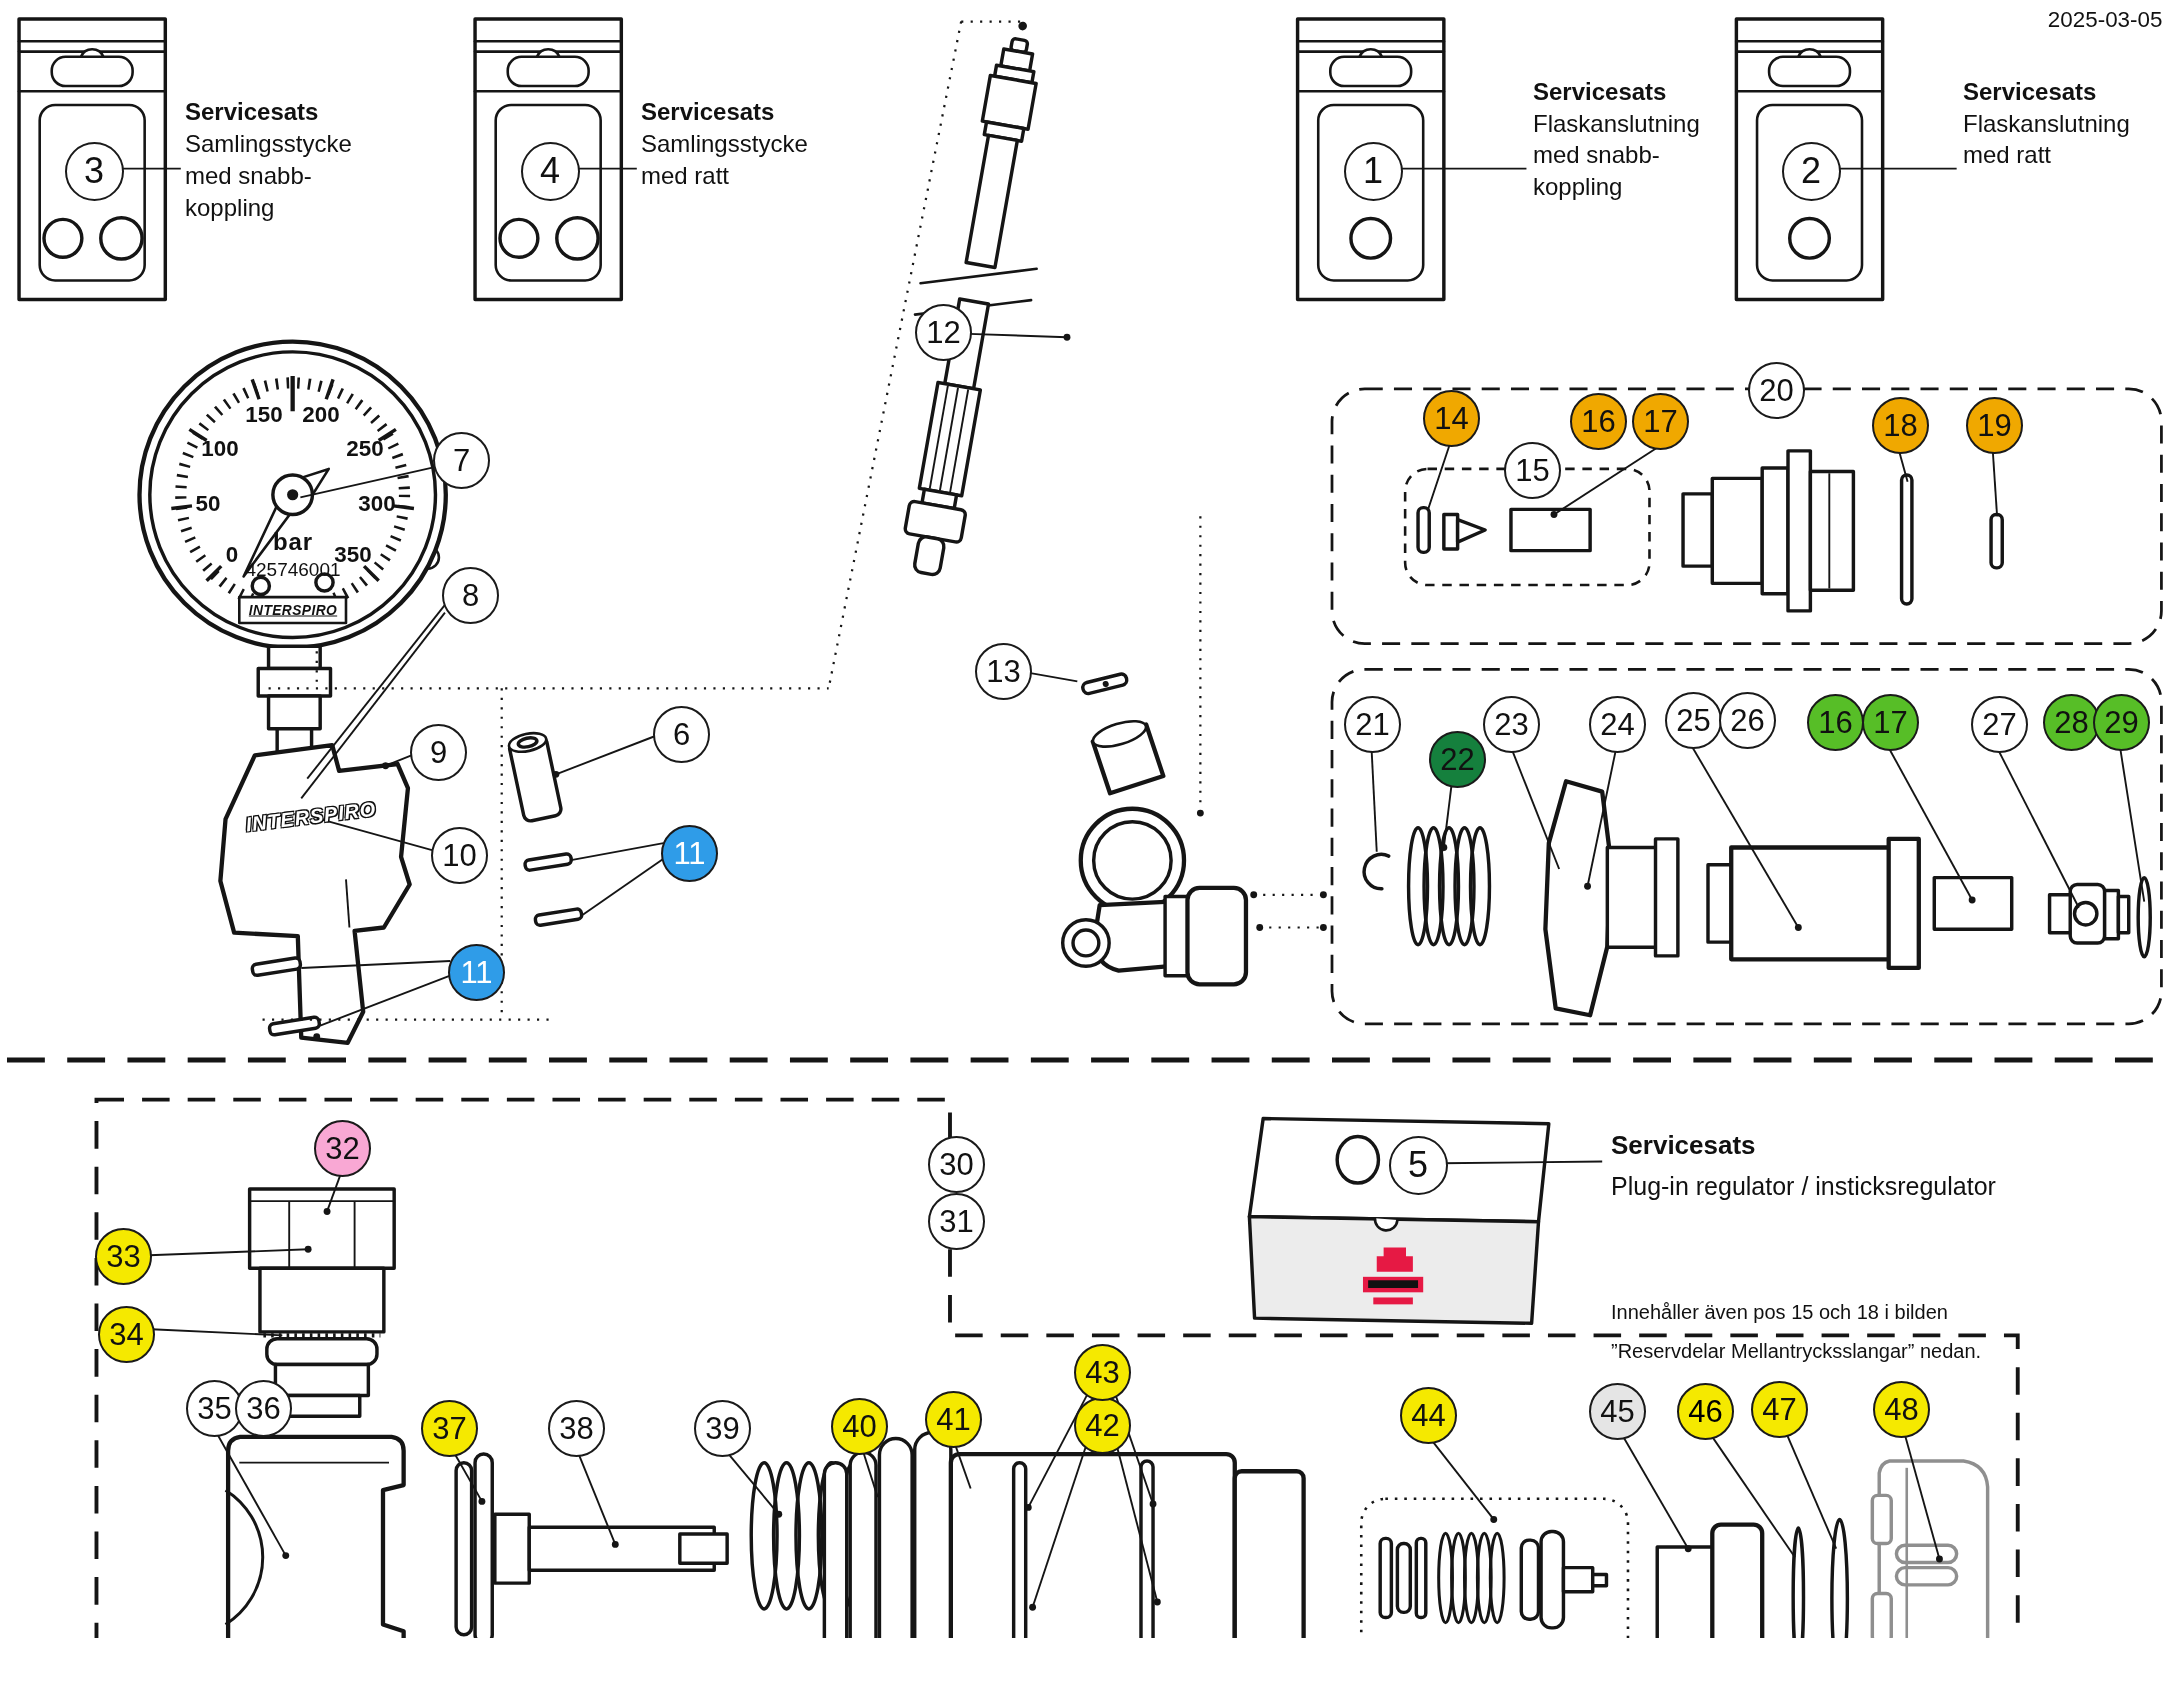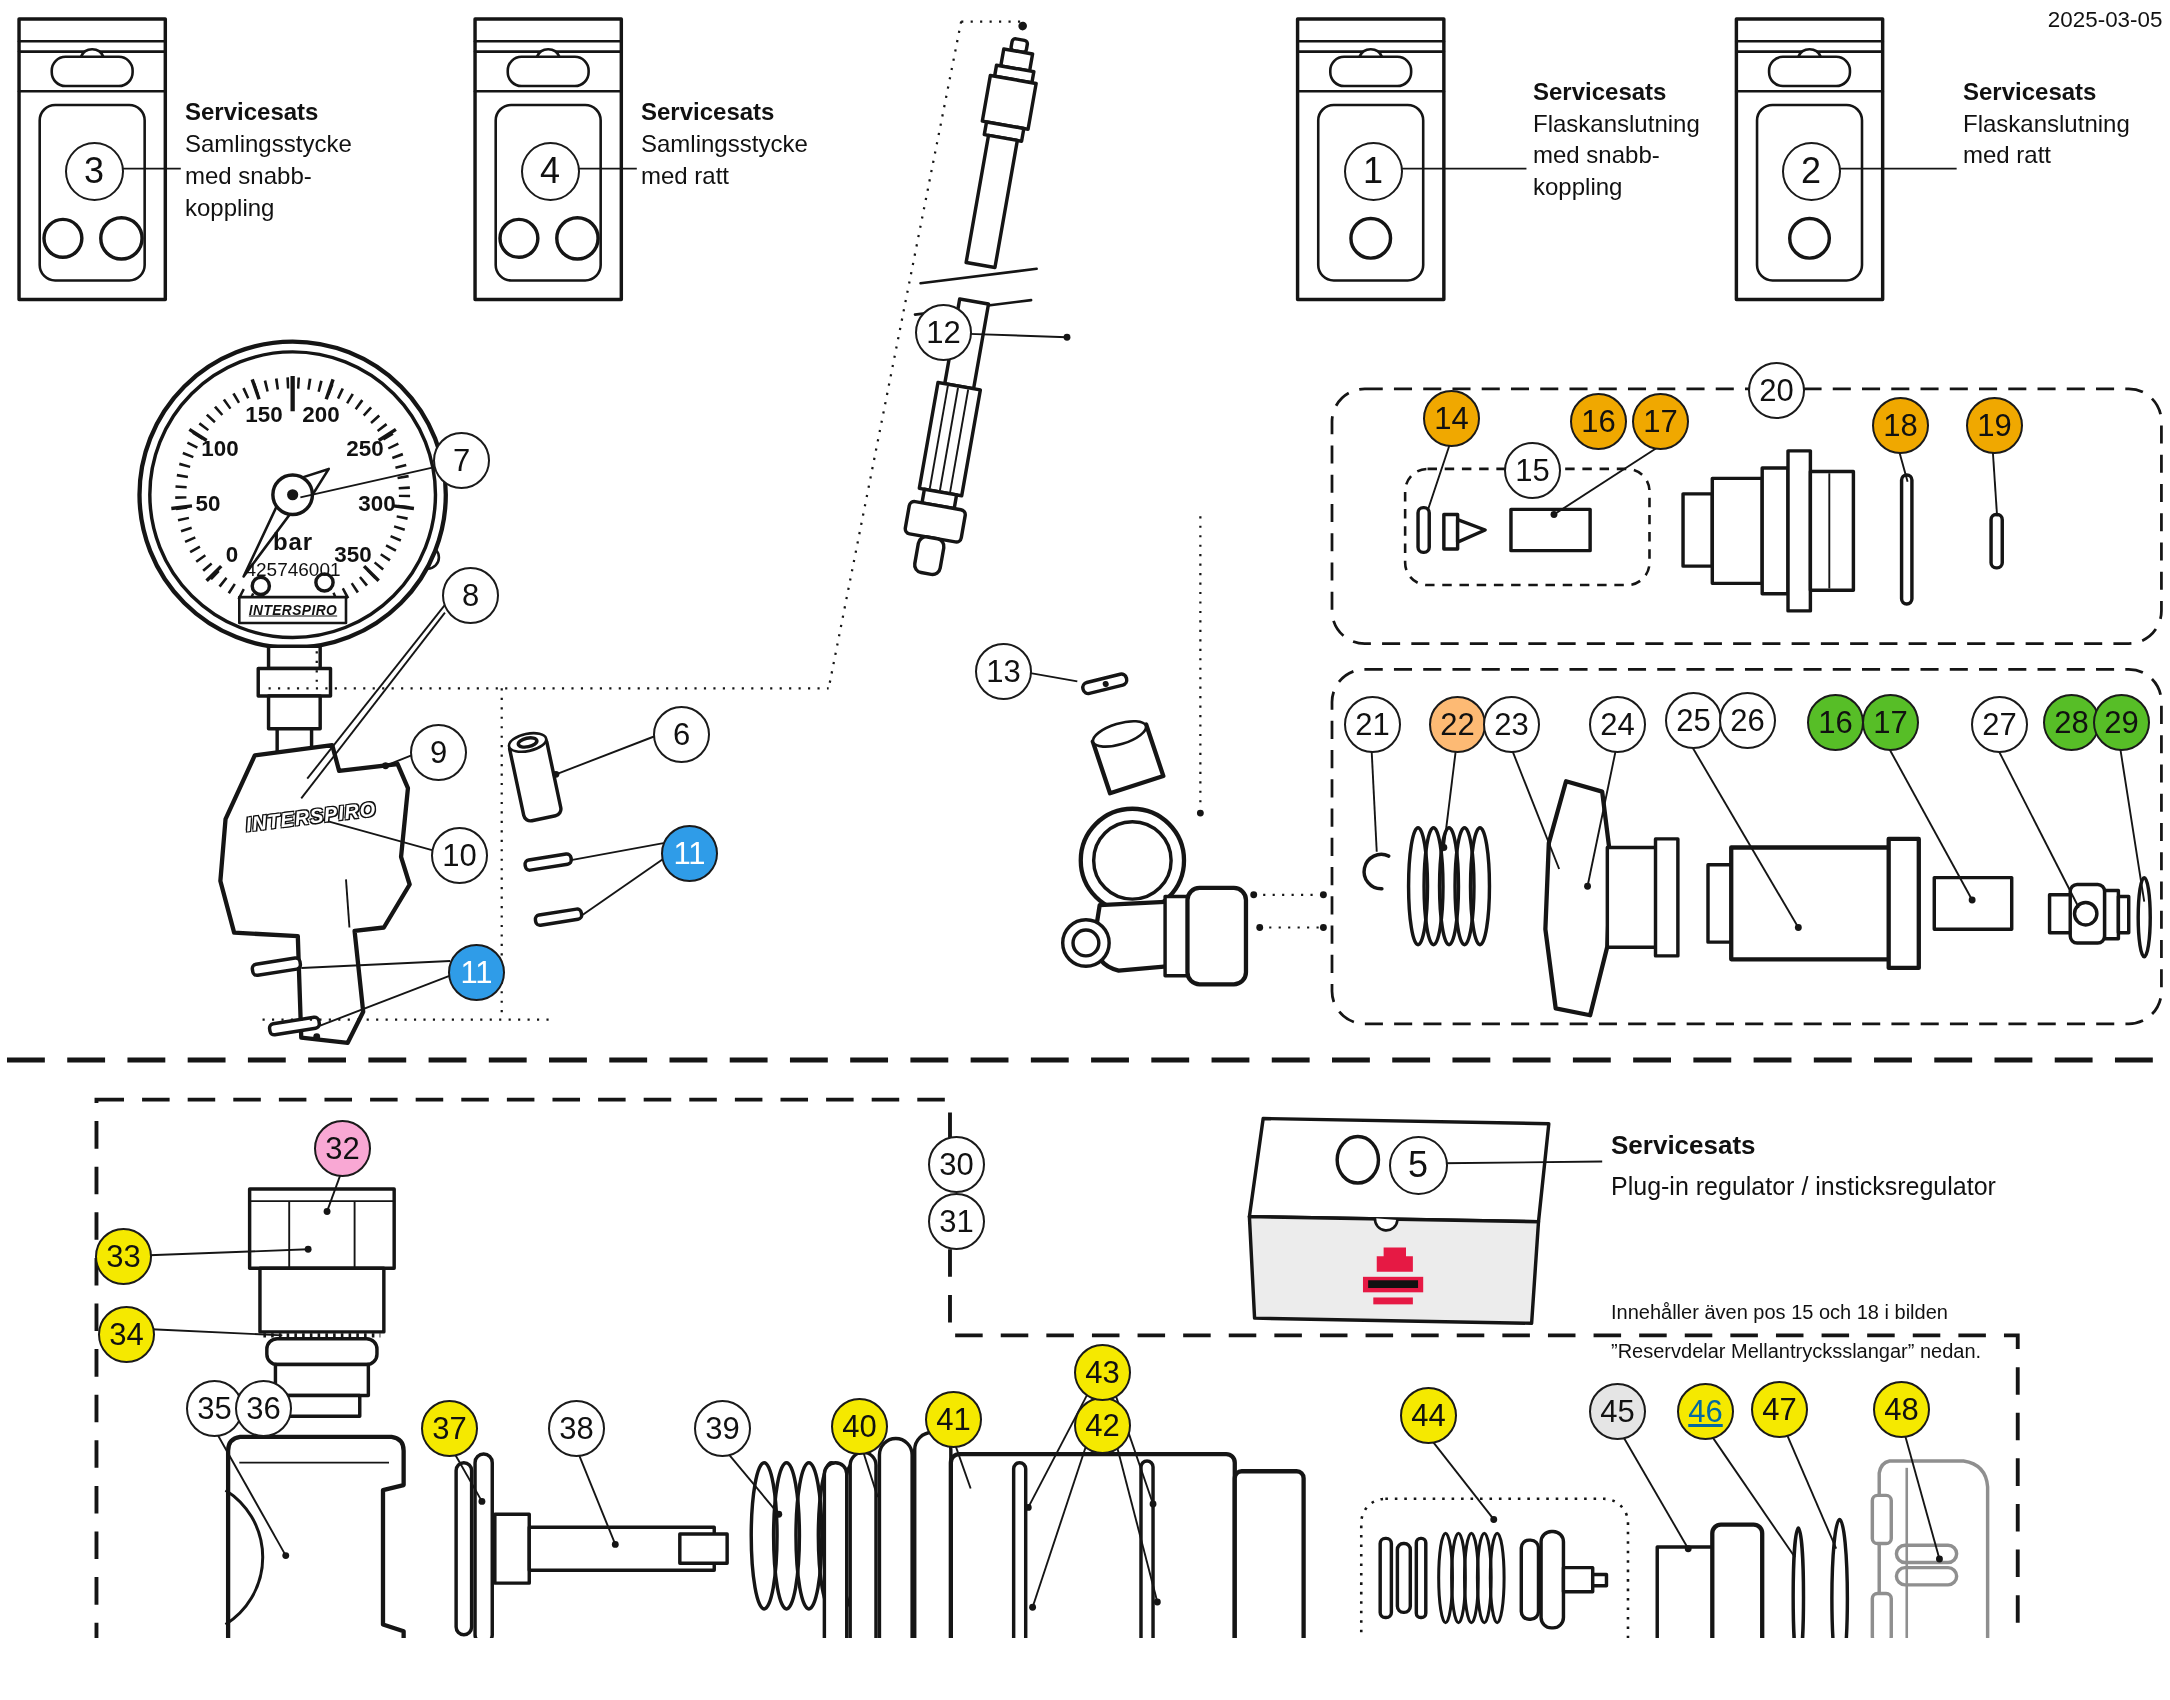--- a/index.html
+++ b/index.html
@@ -476,21 +476,21 @@
       <div class="badge" style="left: 942px; top: 331px; background: rgb(255, 255, 255); color: rgb(17, 17, 17);">12</div>
       <div class="badge" style="left: 1002px; top: 670px; background: rgb(255, 255, 255); color: rgb(17, 17, 17);">13</div>
       <div class="badge" style="left: 1450px; top: 417px; background: rgb(240, 168, 0); color: rgb(17, 17, 17);">14</div>
       <div class="badge" style="left: 1531px; top: 469px; background: rgb(255, 255, 255); color: rgb(17, 17, 17);">15</div>
       <div class="badge" style="left: 1597px; top: 420px; background: rgb(240, 168, 0); color: rgb(17, 17, 17);">16</div>
       <div class="badge" style="left: 1659px; top: 420px; background: rgb(240, 168, 0); color: rgb(17, 17, 17);">17</div>
       <div class="badge" style="left: 1899px; top: 424px; background: rgb(240, 168, 0); color: rgb(17, 17, 17);">18</div>
       <div class="badge" style="left: 1993px; top: 424px; background: rgb(240, 168, 0); color: rgb(17, 17, 17);">19</div>
       <div class="badge" style="left: 1775px; top: 389px; background: rgb(255, 255, 255); color: rgb(17, 17, 17);">20</div>
       <div class="badge" style="left: 1371px; top: 723px; background: rgb(255, 255, 255); color: rgb(17, 17, 17);">21</div>
-      <div class="badge" style="left: 1456px; top: 723px; background: #fdba74; color: rgb(17, 17, 17);">22</div>
+      <div class="badge" style="left: 1456px; top: 758px; background: #15803d; color: rgb(17, 17, 17);">22</div>
       <div class="badge" style="left: 1510px; top: 723px; background: rgb(255, 255, 255); color: rgb(17, 17, 17);">23</div>
       <div class="badge" style="left: 1616px; top: 723px; background: rgb(255, 255, 255); color: rgb(17, 17, 17);">24</div>
       <div class="badge" style="left: 1692px; top: 719px; background: rgb(255, 255, 255); color: rgb(17, 17, 17);">25</div>
       <div class="badge" style="left: 1746px; top: 719px; background: rgb(255, 255, 255); color: rgb(17, 17, 17);">26</div>
       <div class="badge" style="left: 1834px; top: 721px; background: rgb(87, 190, 39); color: rgb(17, 17, 17);">16</div>
       <div class="badge" style="left: 1889px; top: 721px; background: rgb(87, 190, 39); color: rgb(17, 17, 17);">17</div>
       <div class="badge" style="left: 1998px; top: 723px; background: rgb(255, 255, 255); color: rgb(17, 17, 17);">27</div>
       <div class="badge" style="left: 2070px; top: 721px; background: rgb(87, 190, 39); color: rgb(17, 17, 17);">28</div>
       <div class="badge" style="left: 2120px; top: 721px; background: rgb(87, 190, 39); color: rgb(17, 17, 17);">29</div>
       <div class="badge" style="left: 955px; top: 1163px; background: rgb(255, 255, 255); color: rgb(17, 17, 17);">30</div>
@@ -502,19 +502,19 @@
       <div class="badge" style="left: 262px; top: 1407px; background: rgb(255, 255, 255); color: rgb(17, 17, 17);">36</div>
       <div class="badge" style="left: 448px; top: 1427px; background: rgb(245, 233, 0); color: rgb(17, 17, 17);">37</div>
       <div class="badge" style="left: 575px; top: 1427px; background: rgb(255, 255, 255); color: rgb(17, 17, 17);">38</div>
       <div class="badge" style="left: 721px; top: 1427px; background: rgb(255, 255, 255); color: rgb(17, 17, 17);">39</div>
       <div class="badge" style="left: 858px; top: 1425px; background: rgb(245, 233, 0); color: rgb(17, 17, 17);">40</div>
       <div class="badge" style="left: 952px; top: 1418px; background: rgb(245, 233, 0); color: rgb(17, 17, 17);">41</div>
       <div class="badge" style="left: 1101px; top: 1424px; background: rgb(245, 233, 0); color: rgb(17, 17, 17);">42</div>
       <div class="badge" style="left: 1101px; top: 1371px; background: rgb(245, 233, 0); color: rgb(17, 17, 17);">43</div>
       <div class="badge" style="left: 1427px; top: 1414px; background: rgb(245, 233, 0); color: rgb(17, 17, 17);">44</div>
       <div class="badge" style="left: 1616px; top: 1410px; background: #e5e5e5; color: rgb(17, 17, 17);">45</div>
-      <div class="badge" style="left: 1704px; top: 1410px; background: rgb(245, 233, 0); color: #0369a1; text-decoration: underline;">46</div>
+      <div class="badge" style="left: 1704px; top: 1410px; background: rgb(245, 233, 0); color: #000000;">46</div>
       <div class="badge" style="left: 1778px; top: 1408px; background: rgb(245, 233, 0); color: rgb(17, 17, 17);">47</div>
       <div class="badge" style="left: 1900px; top: 1408px; background: rgb(245, 233, 0); color: rgb(17, 17, 17);">48</div>
     </div>
 
 </div>
 
 
 </body></html>

